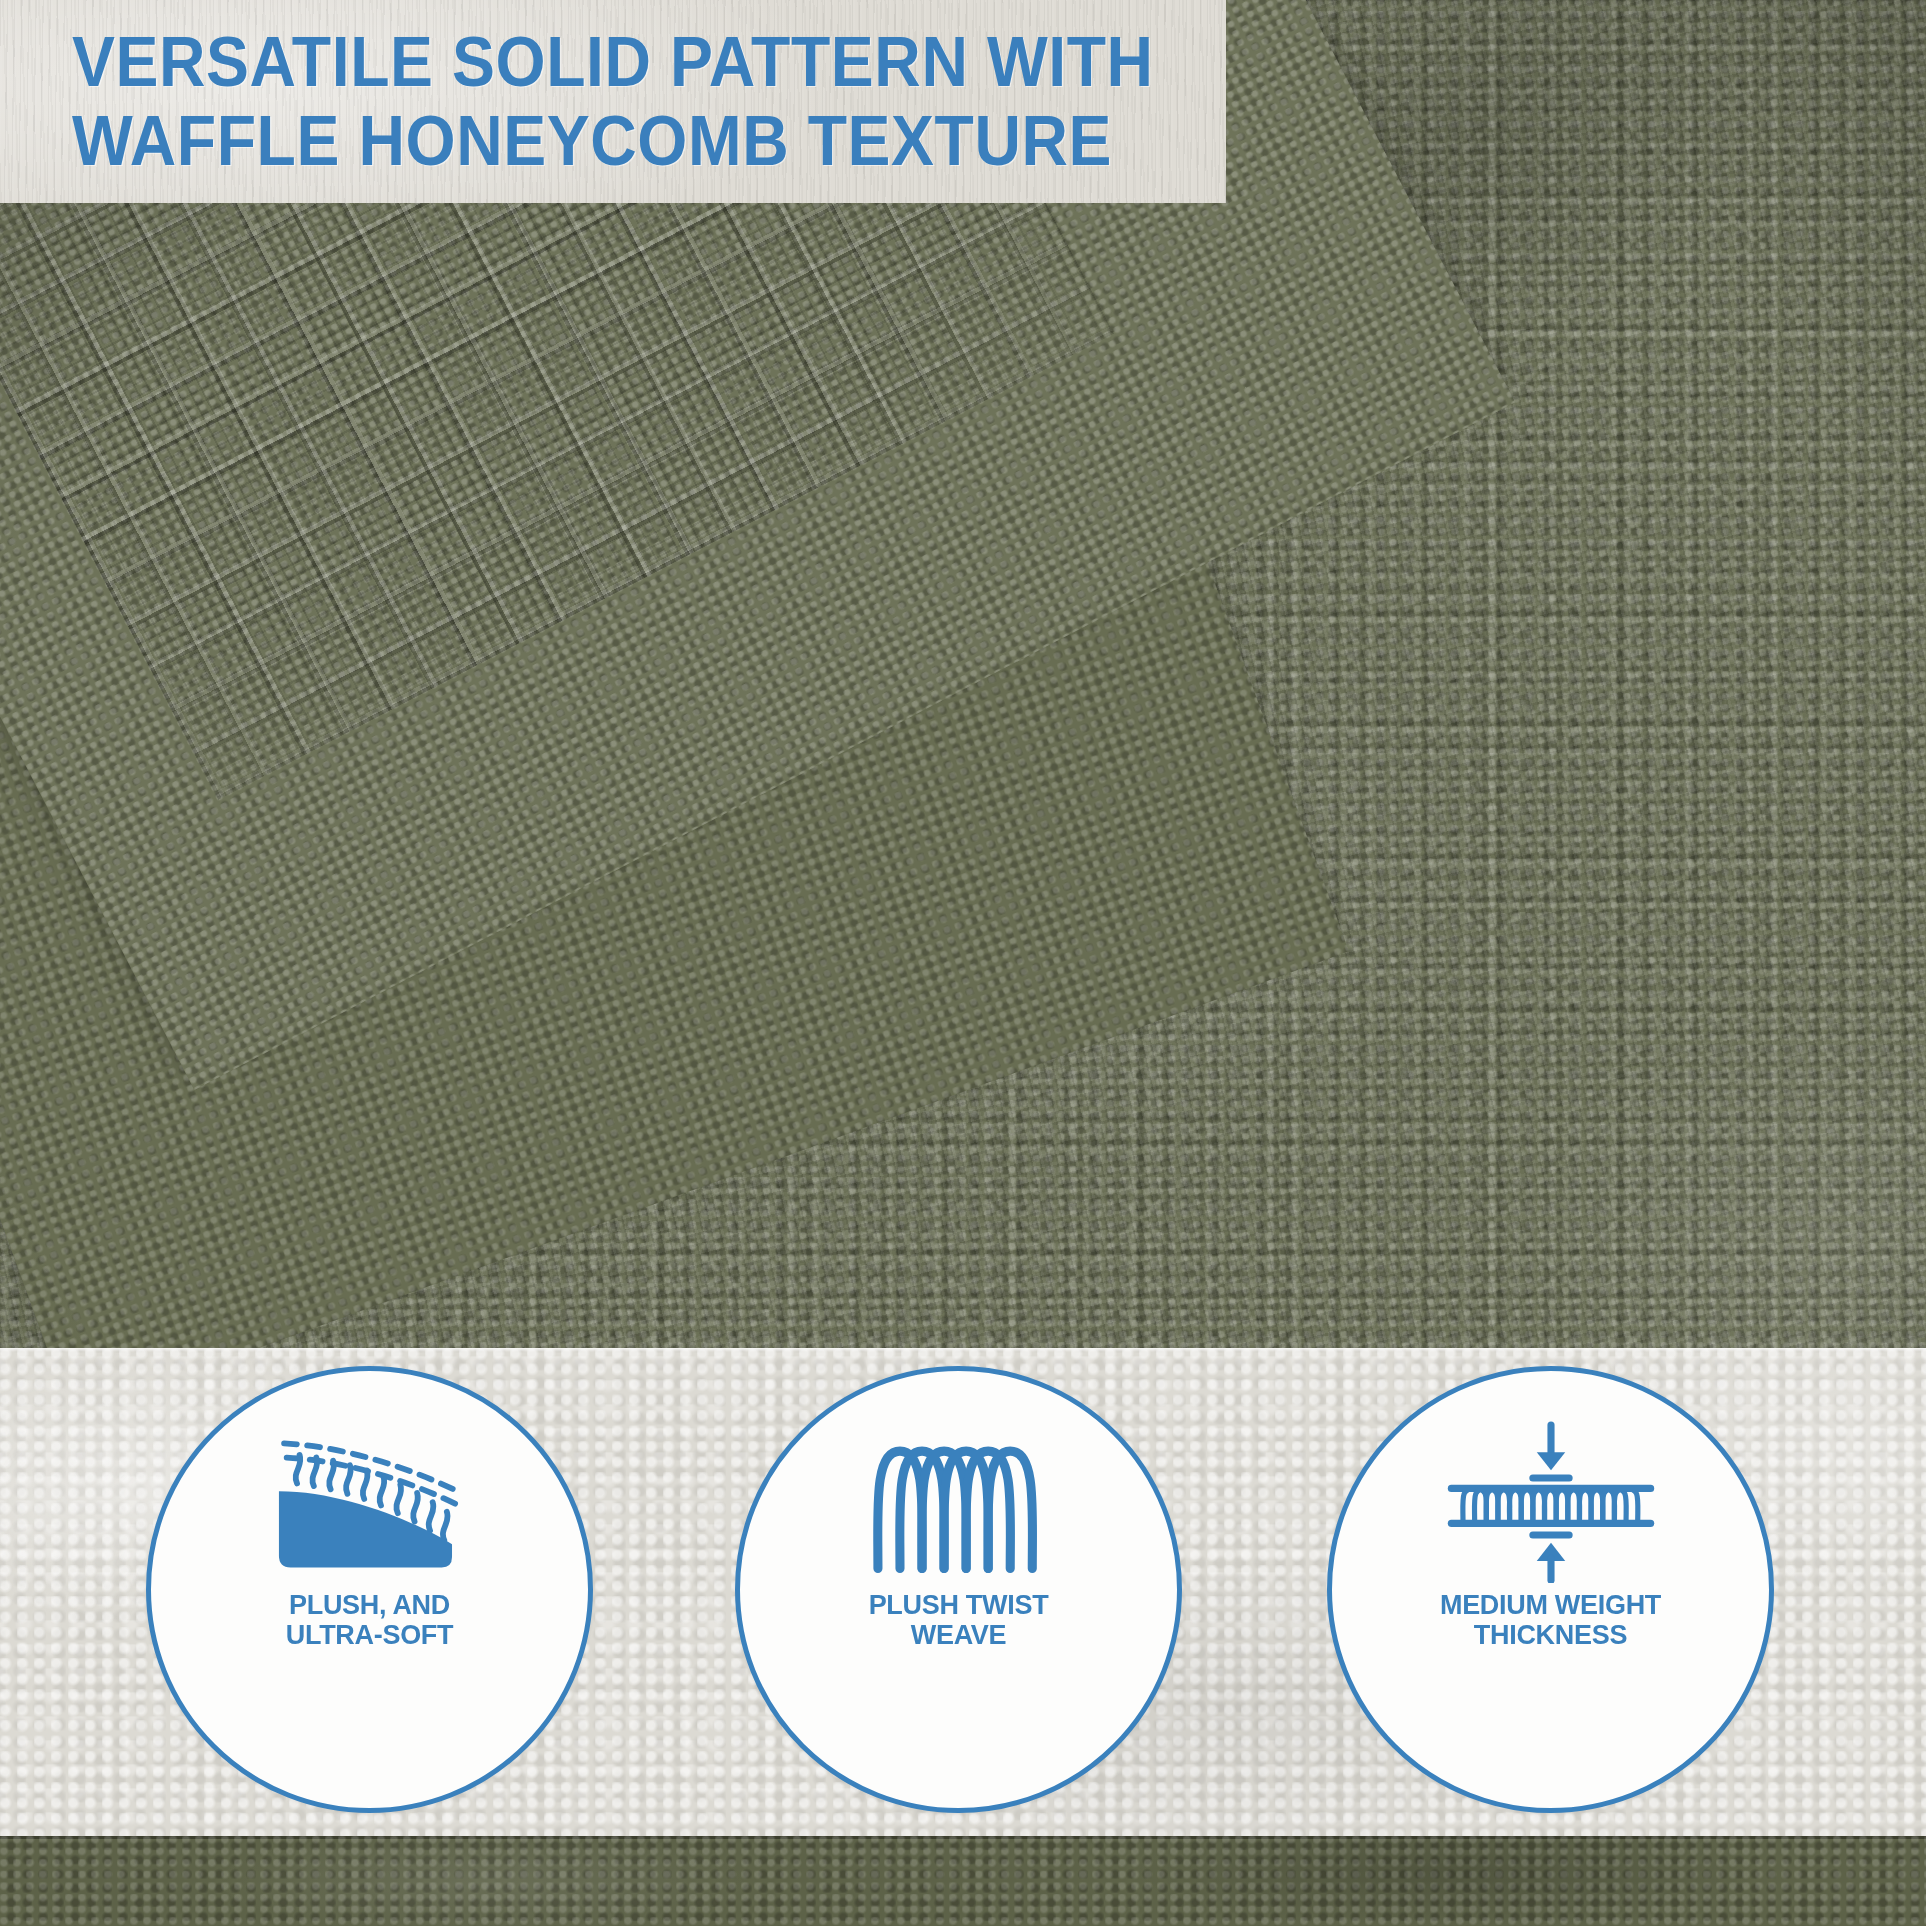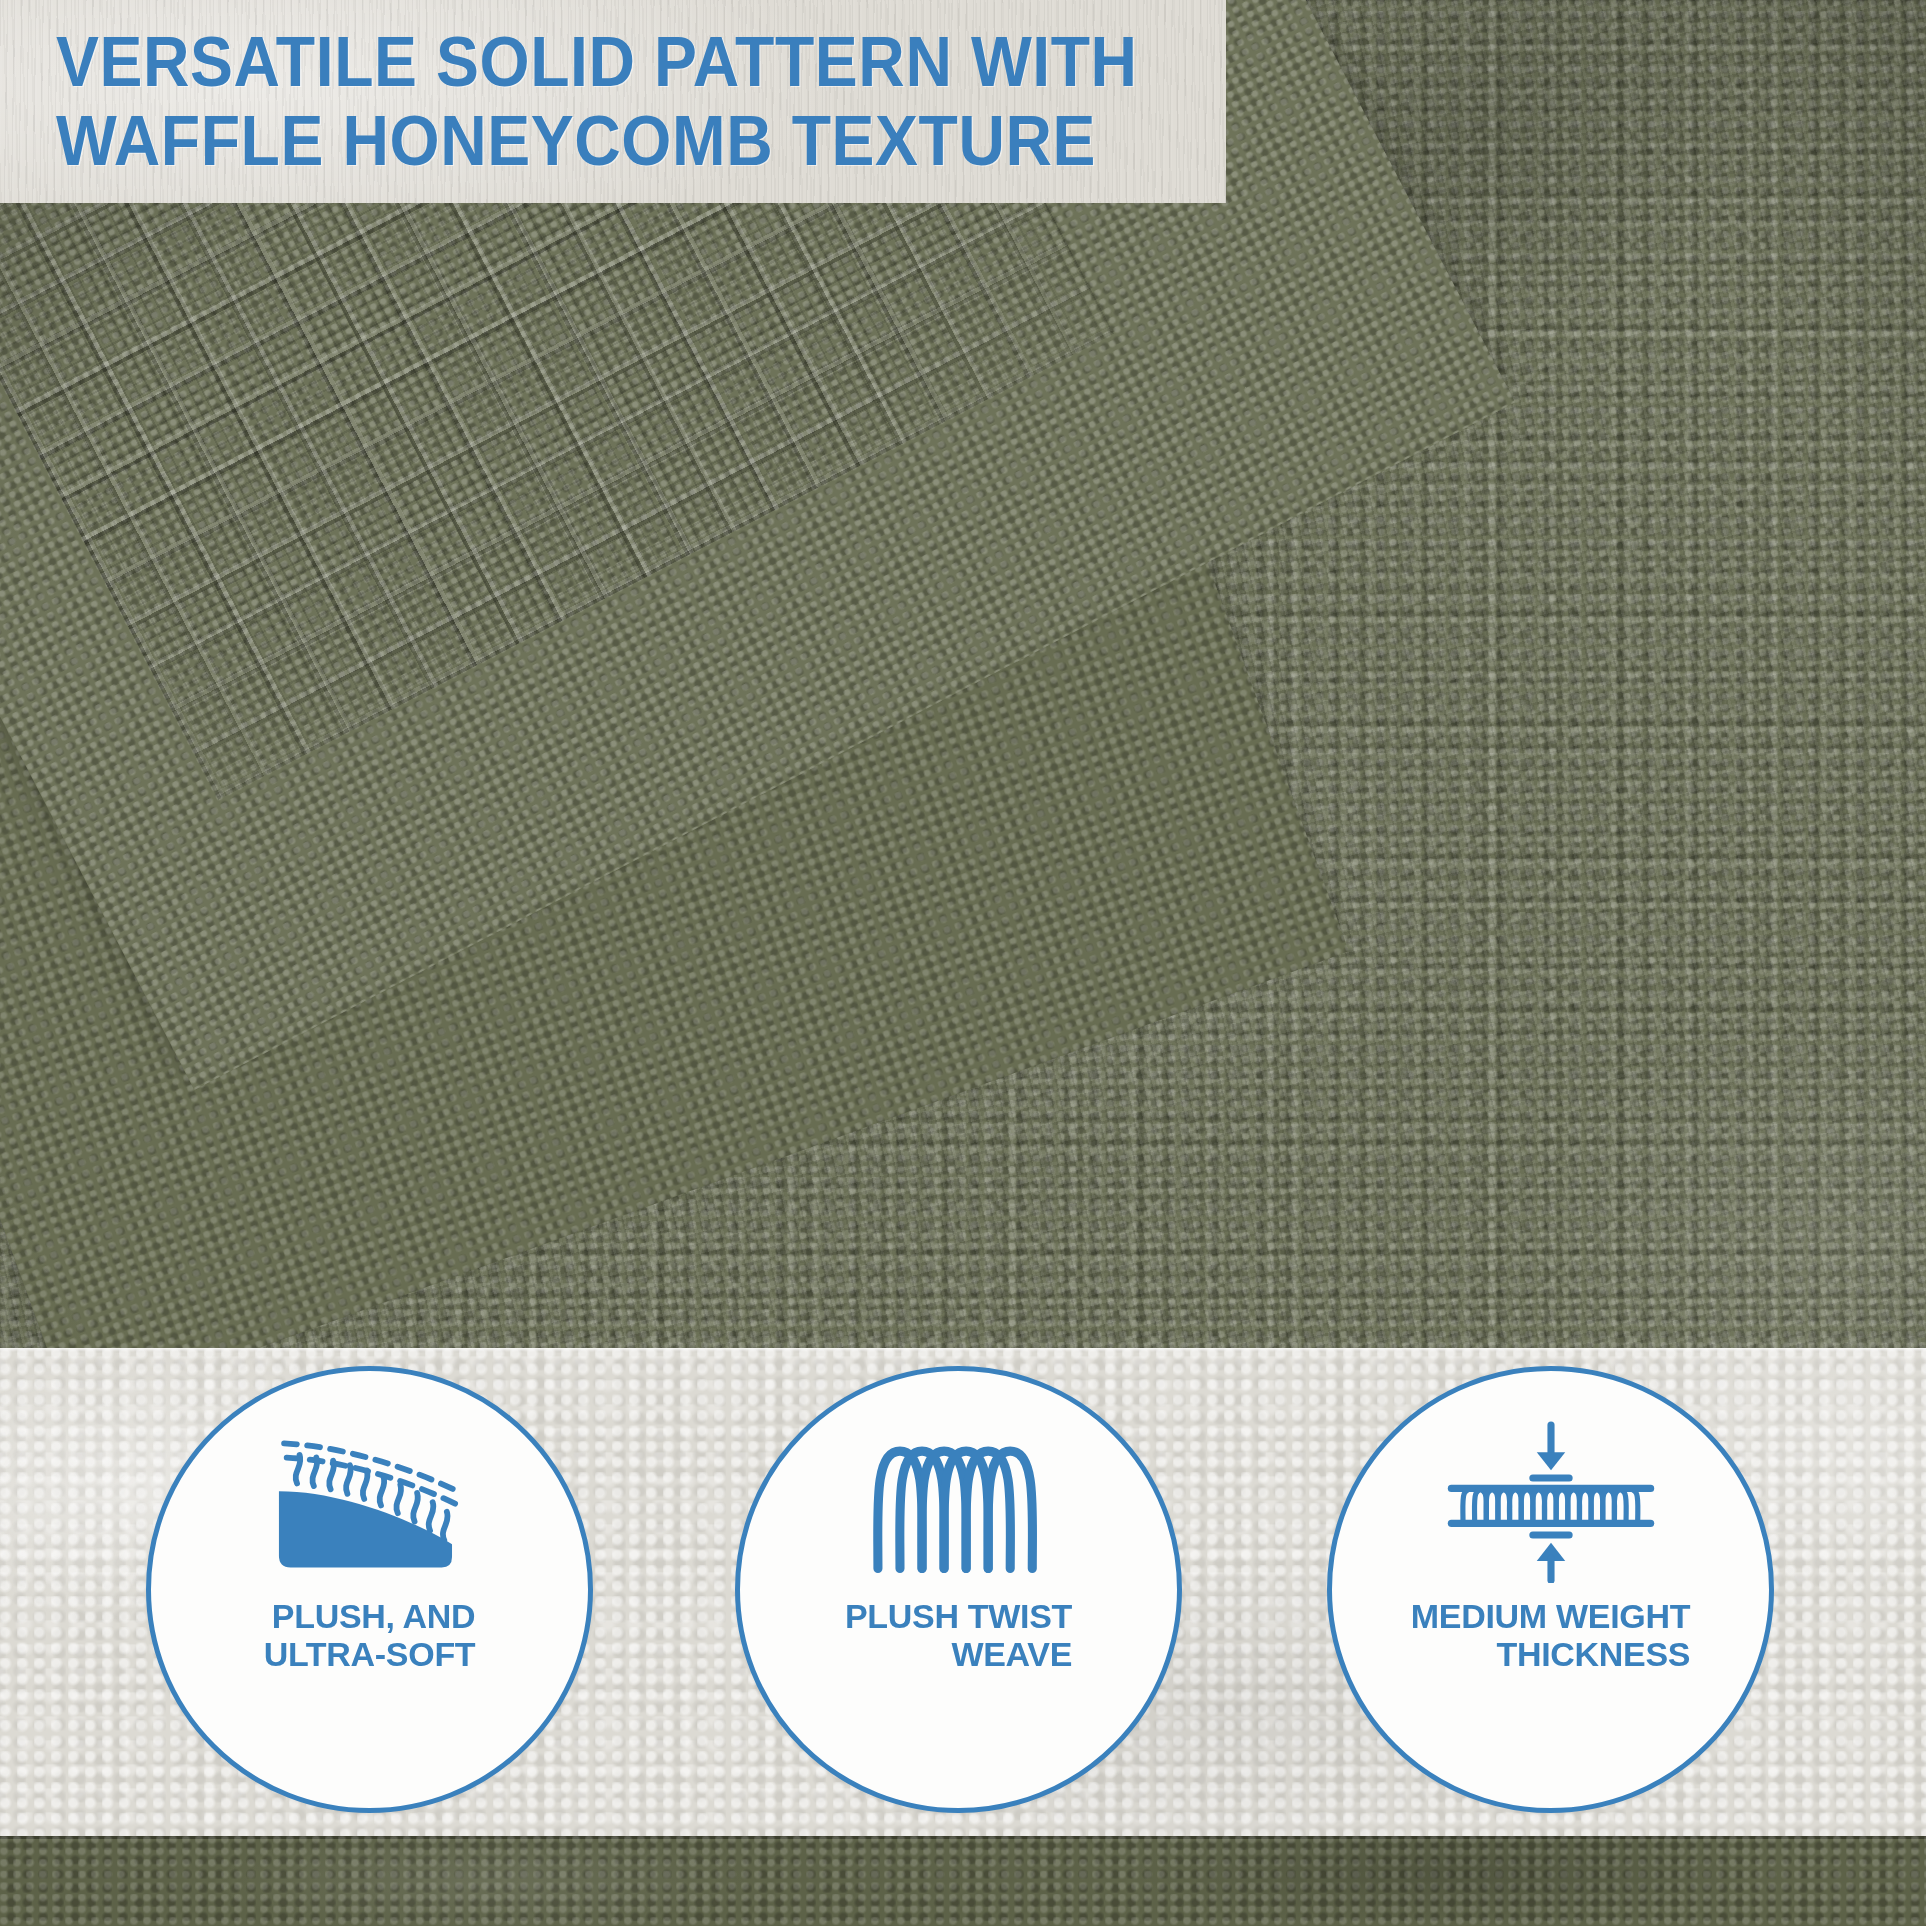--- a/index.html
+++ b/index.html
@@ -77,21 +77,21 @@
       radial-gradient(circle at 30% 30%, rgba(255,255,255,.17) 0 21%, rgba(0,0,0,0) 41%),
       radial-gradient(circle at 72% 70%, rgba(0,0,0,.20) 0 19%, rgba(0,0,0,0) 39%);
     background-size:11.6px 11px, 14.2px 13px;}
   .vignette{position:absolute;inset:0;
     background:radial-gradient(ellipse 95% 85% at 50% 45%, rgba(0,0,0,0) 55%, rgba(0,0,0,.30) 100%);}
 
   
   .header-banner{position:absolute;left:0;top:0;width:1226px;height:203px;
     background-color:#dfdcd5;overflow:hidden;
     display:flex;flex-direction:column;justify-content:center;
-    padding-left:56px;box-sizing:border-box;}
+    padding-left:72px;box-sizing:border-box;}
   .header-banner .htex{position:absolute;inset:0;
     background-image:
       repeating-linear-gradient(91deg, rgba(0,0,0,.045) 0 1.3px, rgba(255,255,255,.05) 1.3px 3.2px, rgba(0,0,0,0) 3.2px 7.1px),
       repeating-linear-gradient(88deg, rgba(0,0,0,.03) 0 1.9px, rgba(0,0,0,0) 1.9px 9px),
       radial-gradient(ellipse 70% 120% at 20% 40%, rgba(255,255,255,.45), rgba(0,0,0,0) 70%);}
   .header-line{position:relative;
     color:#3a7fbd;
     font-family:"Liberation Sans Narrow","Liberation Sans",sans-serif;
     font-weight:700;font-size:70px;line-height:1.12;
     letter-spacing:0.6px;
@@ -120,23 +120,23 @@
   .badges{position:absolute;inset:0;}
   .badge{position:absolute;width:447px;height:447px;border-radius:50%;
     background:#fdfdfc;border:5.8px solid #3a81bd;
     box-sizing:border-box;top:1366px;
     display:flex;flex-direction:column;align-items:center;
     box-shadow:0 1.3px 3.9px rgba(0,0,0,.06);}
   .badge.b1{left:146px;}
   .badge.b2{left:735px;}
   .badge.b3{left:1327px;}
   .badge-icon{margin-top:50px;height:161px;display:flex;align-items:center;justify-content:center;}
-  .badge-label{margin-top:15px;color:#3a81bd;
+  .badge-label{margin-top:8px;color:#3a81bd;
     font-family:"Liberation Sans",sans-serif;font-weight:700;
-    font-size:34px;line-height:1.12;text-align:right;letter-spacing:-0.3px;
+    font-size:27px;line-height:1.12;text-align:center;letter-spacing:-0.3px;
     white-space:pre-line;}
 
   
   .bottom-strip{position:absolute;left:0;top:1836px;width:1926px;height:91px;
     background-color:#5d6248;overflow:hidden;}
   .bottom-strip .bt{position:absolute;inset:0;
     background-image:
       radial-gradient(circle at 30% 30%, rgba(255,255,255,.16) 0 22%, rgba(0,0,0,0) 42%),
       radial-gradient(circle at 70% 70%, rgba(0,0,0,.22) 0 20%, rgba(0,0,0,0) 40%);
     background-size:13px 11.6px, 16px 14.2px;}

